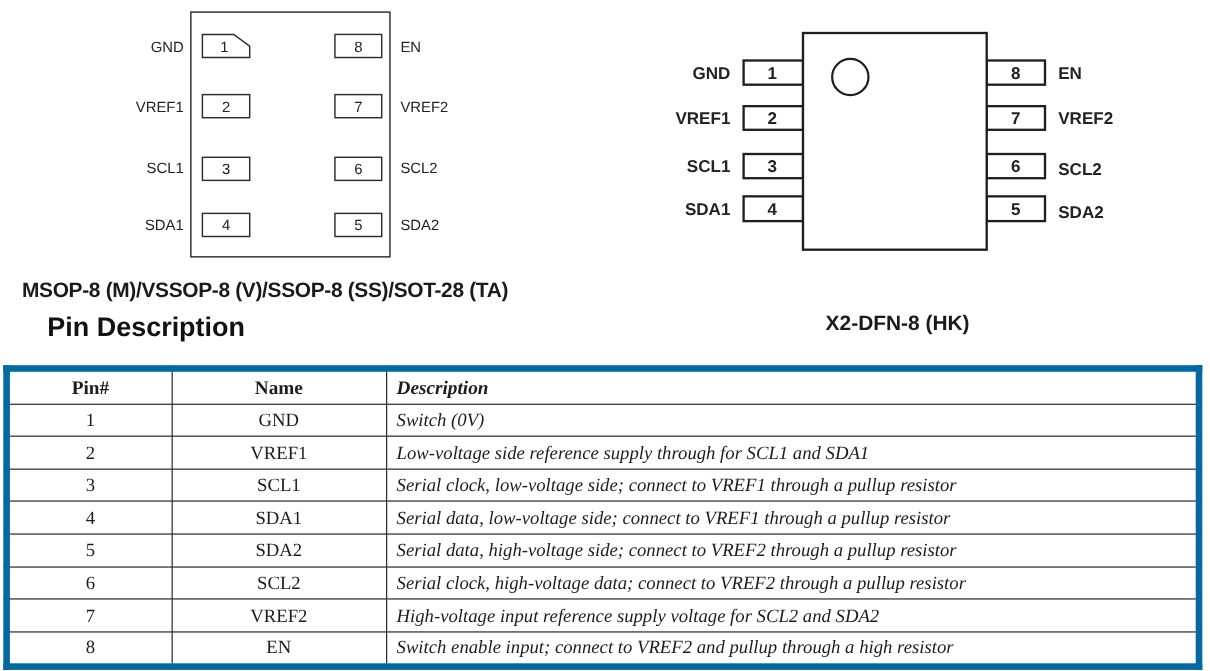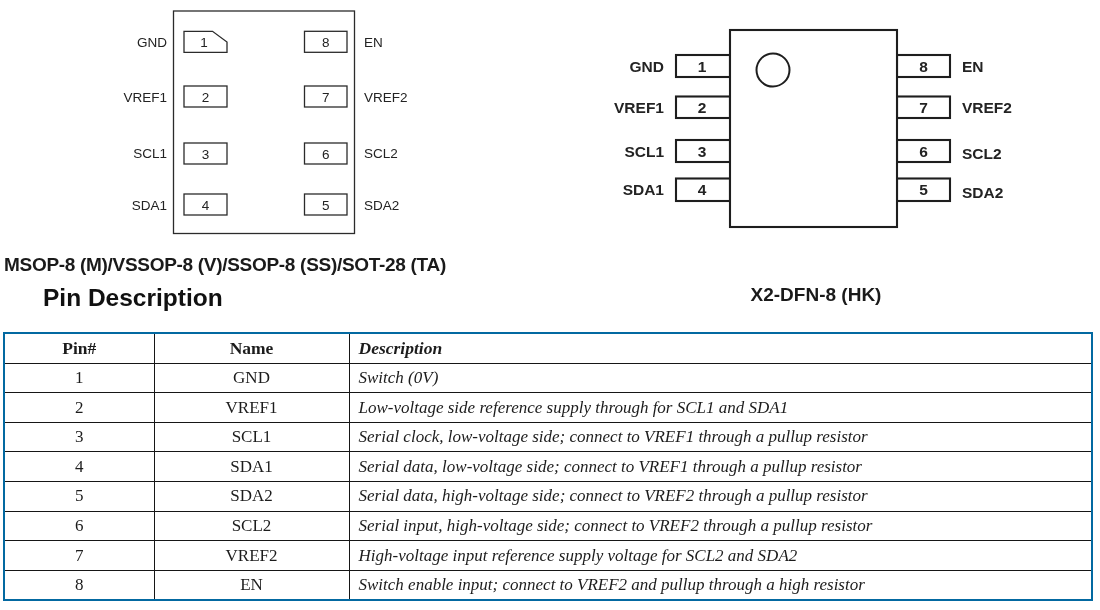--- a/index.html
+++ b/index.html
@@ -16,30 +16,30 @@
   .mlabel.end{text-anchor:end;}
   .dnum{font-size:15.5px;font-weight:600;text-anchor:middle;}
   .dlabel{font-size:15.5px;font-weight:600;}
   .dlabel.end{text-anchor:end;}
   .dlabel.heavy{font-weight:700;}
 
   .shape-thin{fill:none;stroke:#2b2b2b;stroke-width:1.3;}
   .shape-thick{fill:#ffffff;stroke:#1e1e1e;stroke-width:2.1;}
 
   
-  #msop-caption{left:4px;top:254px;font-size:19px;font-weight:bold;letter-spacing:-0.3px;white-space:nowrap;}
+  #msop-caption{left:20px;top:254px;font-size:19px;font-weight:bold;letter-spacing:-0.3px;white-space:nowrap;}
   #dfn-caption{left:560px;top:253px;width:512px;text-align:center;font-size:19px;font-weight:bold;margin-top:31px;}
   #section-title{left:7px;top:284px;font-size:24.5px;font-weight:bold;color:#111;margin-left:36px;}
 
   
   table#pin-table{
     position:absolute;left:3px;top:332px;width:1090px;
     border-collapse:collapse;table-layout:fixed;
     font-family:"Liberation Serif",serif;color:#1c1c1c;
-    border:2px solid #0369a1;
+    border:6px solid #0369a1;
     padding-left:36px;
   }
   #pin-table th,#pin-table td{
     border:1.5px solid #161616;height:28.6px;padding:0;
     font-size:17px;line-height:1.05;overflow:hidden;white-space:nowrap;
   }
   #pin-table th{font-size:17.5px;font-weight:bold;}
   #pin-table .c{text-align:center;}
   #pin-table .l{text-align:left;padding-left:9px;font-style:italic;}
 </style>
@@ -153,21 +153,21 @@
       <td class="l">Serial data, low-voltage side; connect to VREF1 through a pullup resistor</td>
     </tr>
     <tr>
       <td class="c">5</td>
       <td class="c">SDA2</td>
       <td class="l">Serial data, high-voltage side; connect to VREF2 through a pullup resistor</td>
     </tr>
     <tr>
       <td class="c">6</td>
       <td class="c">SCL2</td>
-      <td class="l">Serial input, high-voltage side; connect to VREF2 through a pullup resistor</td>
+      <td class="l">Serial clock, high-voltage data; connect to VREF2 through a pullup resistor</td>
     </tr>
     <tr>
       <td class="c">7</td>
       <td class="c">VREF2</td>
       <td class="l">High-voltage input reference supply voltage for SCL2 and SDA2</td>
     </tr>
     <tr>
       <td class="c">8</td>
       <td class="c">EN</td>
       <td class="l">Switch enable input; connect to VREF2 and pullup through a high resistor</td>

